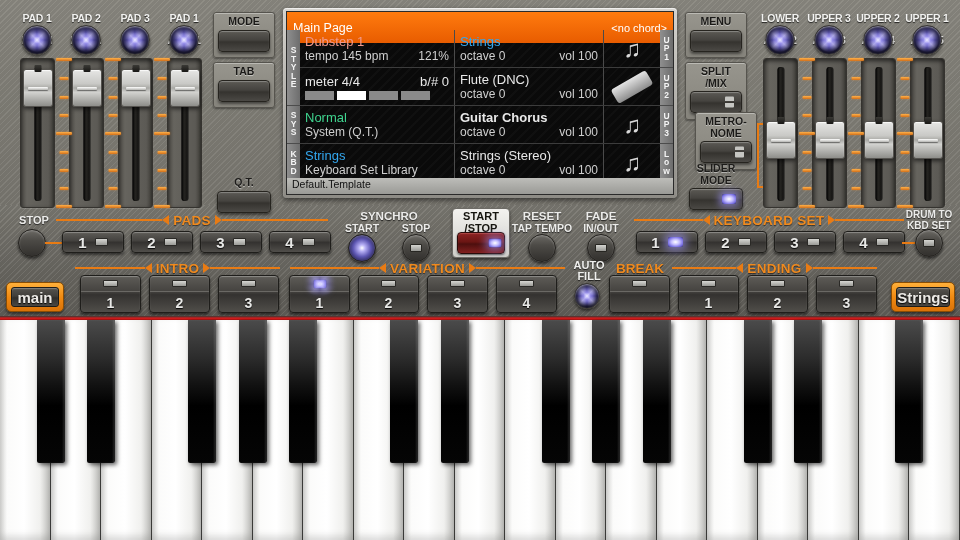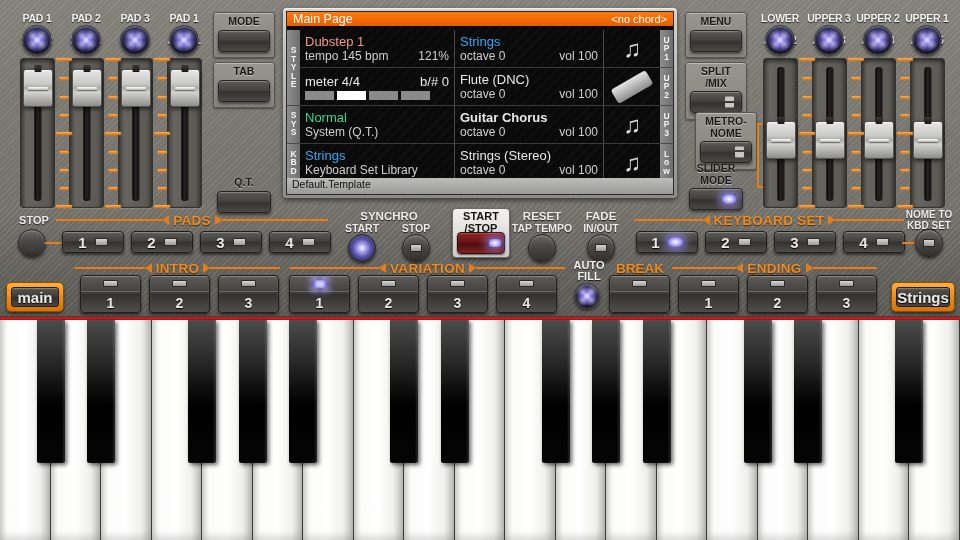--- a/index.html
+++ b/index.html
@@ -143,21 +143,21 @@
     box-shadow: 0 2px 5px rgba(0,0,0,0.55), inset 0 1px 1px rgba(255,255,255,0.7);
   }
   .lcd {
     position:relative; width: 100%; height: 100%; overflow: hidden;
     background:
       repeating-linear-gradient(135deg, rgba(255,255,255,0.022) 0 2px, rgba(0,0,0,0) 2px 7px),
       #0a0a0a;
     border: 1px solid #2a2a2a;
   }
   .lcd-title {
-    height: 14px; background: linear-gradient(180deg,#ff7b0e,#e85c00);
+    height: 31px; background: linear-gradient(180deg,#ff7b0e,#e85c00);
     color:#fff; font-size: 12.5px; font-weight: normal; line-height: 18px;
     padding: 0 6px; display:flex; justify-content: space-between; align-items:center;
   }
   .lcd-title .chord { font-size: 11px; }
 
   .lcd-body { position:absolute; left:0; top:18px; right:0; bottom:13px; display:flex; }
   .vcol {
     width: 13px; flex: 0 0 13px;
     background: linear-gradient(90deg,#8f8f8f,#6d6d6d);
     display:flex; flex-direction: column;
@@ -759,21 +759,21 @@
       <span class="ledbar"></span>
   </div>
   <div class="numbtn" style="left:843px; top:231px; width:62px; height:22px;">
     <span>4</span>
       <span class="ledbar"></span>
   </div>
 
   <div class="wire" style="left:902px; top:242px; width:18px; height:2px;"></div>
   <div style="position:absolute; left:898px; top:210px; width:62px; text-align:center; color:#ececea;
               font-size:10px; font-weight:bold; line-height:10.5px; white-space:pre-line;
-              text-shadow:0 1px 1px rgba(0,0,0,0.7);">NOME TO
+              text-shadow:0 1px 1px rgba(0,0,0,0.7);">DRUM TO
 KBD SET</div>
   <div class="knobbtn" style="left:915px; top:229px;">
     <div class="sq"></div>
   </div>
 
   <div class="hlbtn" style="left:6px; top:282px; width:58px; height:30px;">
     <div class="inner">main</div>
   </div>
 
   <div class="railwrap" style="left:75px; top:261px; width:205px;">

